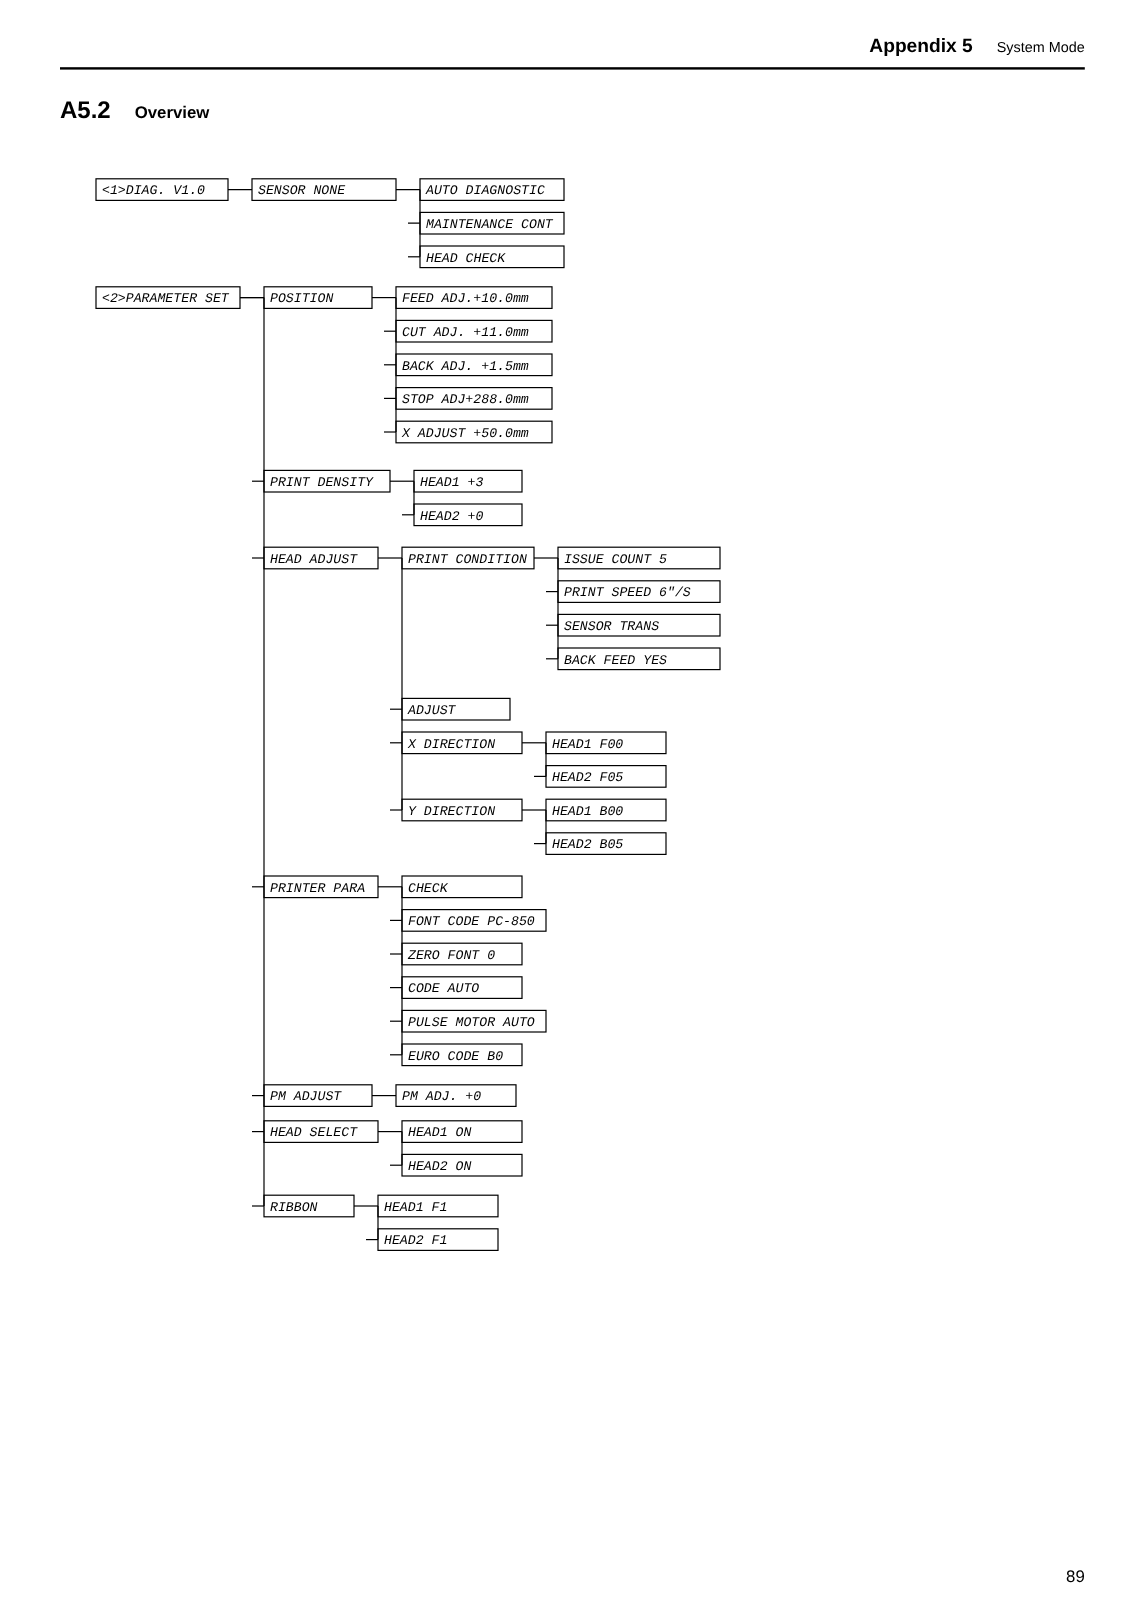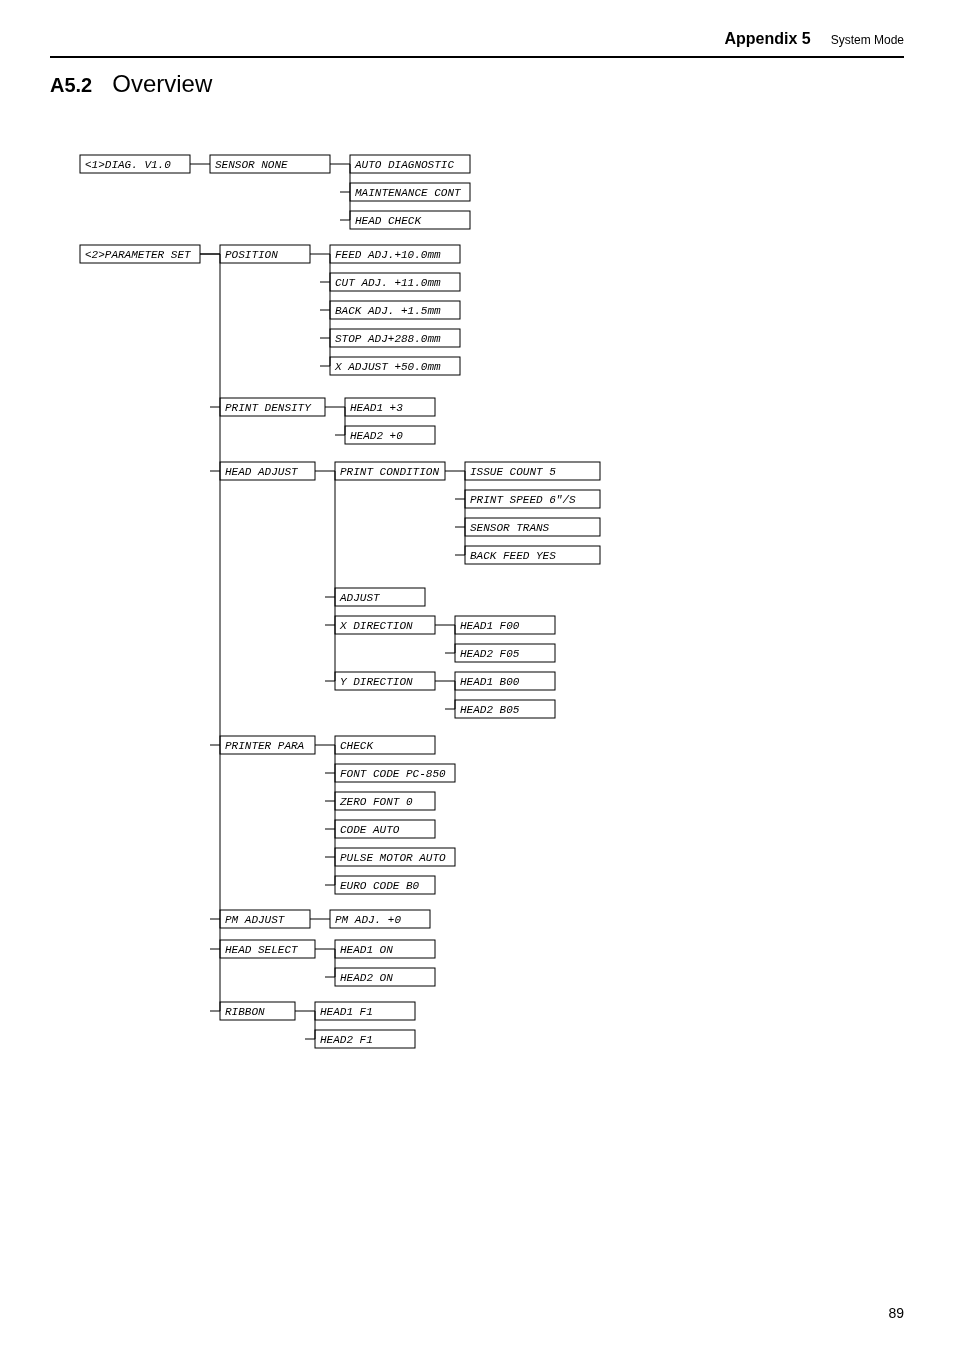--- a/index.html
+++ b/index.html
@@ -11,21 +11,21 @@
       position: relative;
       padding: 30px 50px;
     }
 
     .header-section {
       display: flex;
       justify-content: flex-end;
       align-items: baseline;
       border-bottom: 2px solid #000;
       padding-bottom: 8px;
-      margin-bottom: 12px;
+      margin-bottom: 23px;
     }
 
     .appendix-label {
       font-weight: bold;
       font-size: 16px;
       margin-right: 20px;
     }
 
     .system-mode-label {
       font-size: 12px;
@@ -60,23 +60,23 @@
     }
   </style>
 </head>
 <body>
 
 <div class="header-section">
   <span class="appendix-label">Appendix 5</span>
   <span class="system-mode-label">System Mode</span>
 </div>
 
-<div style="display:flex; gap:20px; align-items:baseline; margin-bottom:42px;">
+<div style="display:flex; gap:20px; align-items:baseline; margin-bottom:30px;">
   <span style="font-size:20px; font-weight:bold;">A5.2</span>
-  <span style="font-size:24px; font-weight:normal;">Overview</span>
+  <span style="font-size:14px; font-weight:bold;">Overview</span>
 </div>
 
 <div class="diagram-container">
   <svg class="diagram">
 
     <rect x="30" y="15" width="110" height="18" fill="white" stroke="black" stroke-width="1"></rect>
     <text x="35" y="28">&lt;1&gt;DIAG.  V1.0</text>
 
     <line x1="140" y1="24" x2="160" y2="24" stroke="black" stroke-width="1"></line>
 

